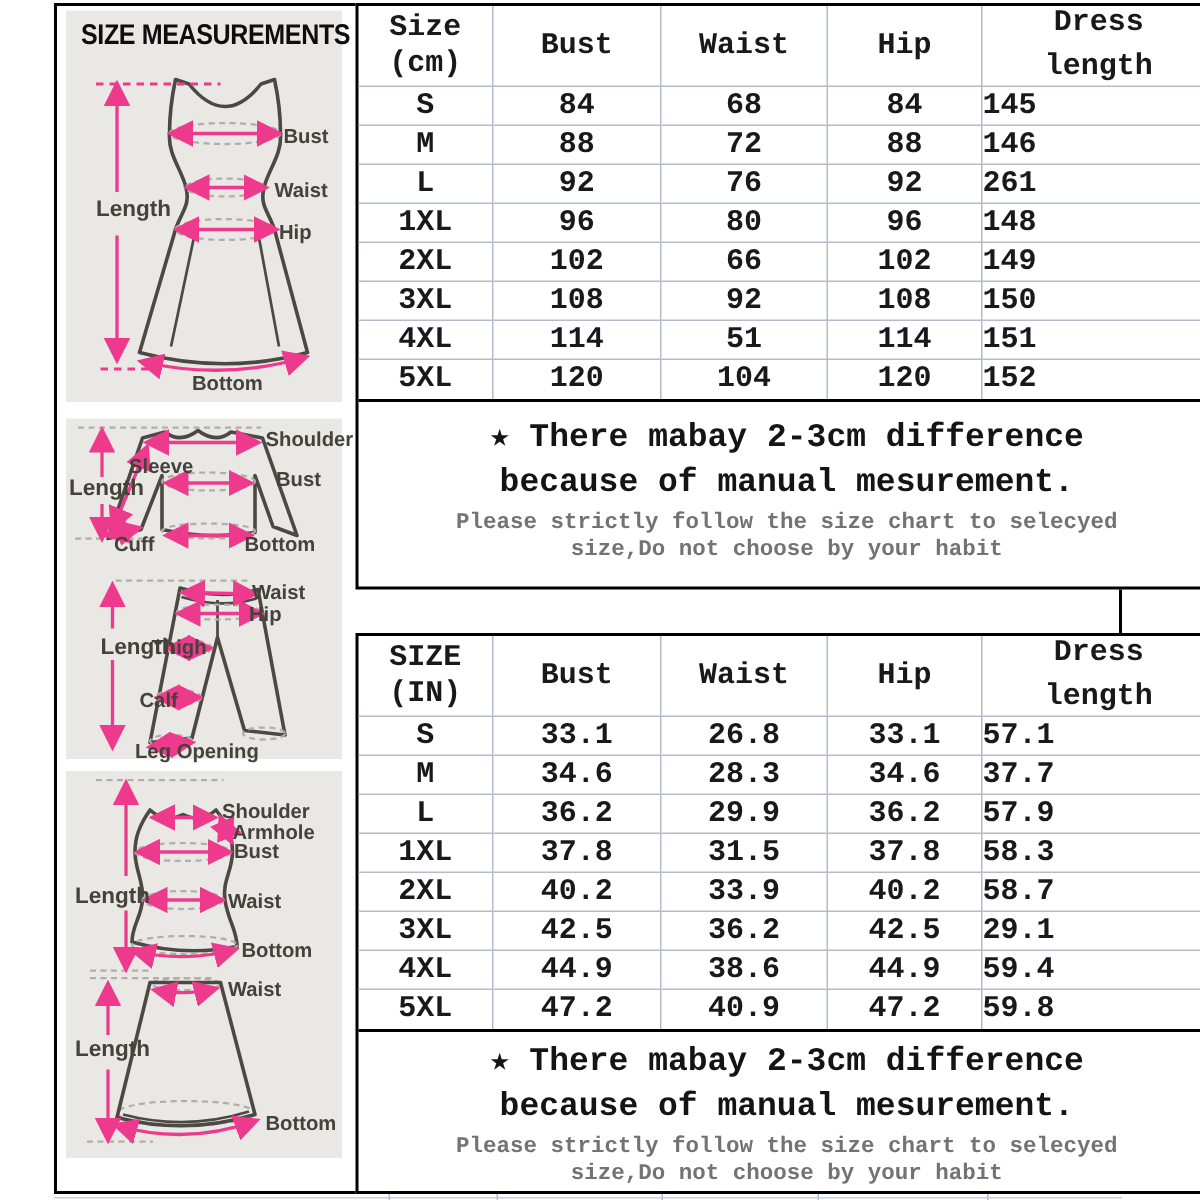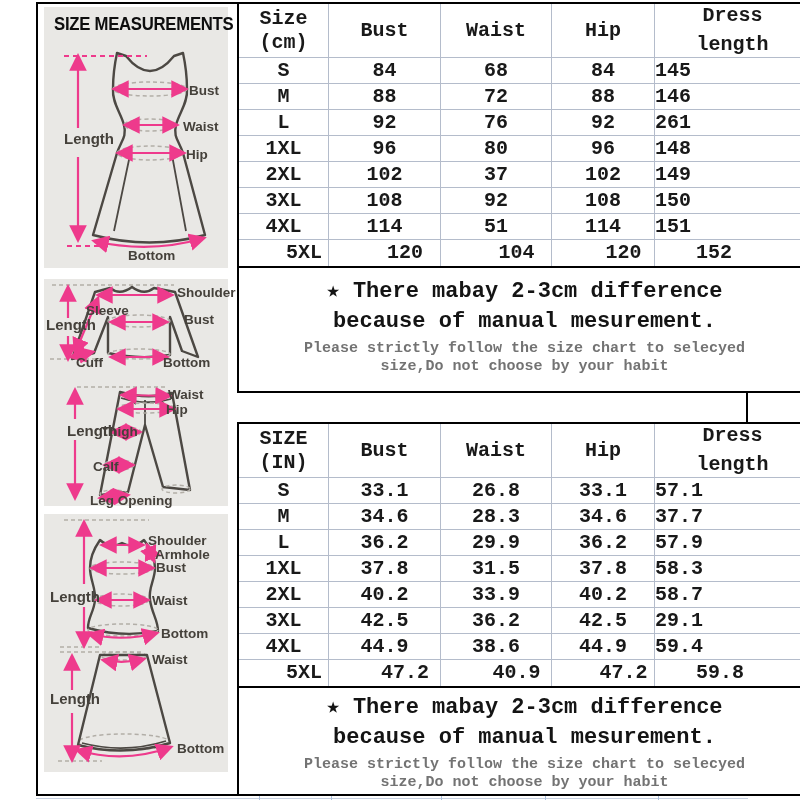--- a/index.html
+++ b/index.html
@@ -29,21 +29,21 @@
   .t1{top:2px;height:391px;}
   .t2{top:422px;height:374px;}
   .grid5{display:grid;grid-template-columns:90px 112px 111px 103px 1fr;}
   .cell{border-right:1px solid #b4bccb;border-bottom:1px solid #b4bccb;
         display:flex;align-items:center;justify-content:center;
         font-family:"Liberation Mono","DejaVu Sans Mono",monospace;
         font-weight:700;font-size:20px;color:#191919;}
   .grid5 .cell:last-child{border-right:none;justify-content:space-between;}
   .hrow .cell{height:53px;flex-direction:column;line-height:24px;}
   .trow .cell{height:26px;line-height:26px;box-sizing:border-box;}
-  .tbody .trow:last-child .cell{border-bottom:none;padding-left:41px;}
+  .tbody .trow:last-child .cell{border-bottom:none;}
   .note{border-top:2px solid #000;text-align:center;padding-top:9px;}
   .note-black{font-family:"Liberation Mono","DejaVu Sans Mono",monospace;
               font-weight:700;font-size:22px;line-height:30px;color:#141414;}
   .note-red{margin-top:3px;font-family:"Liberation Mono","DejaVu Sans Mono",monospace;
             font-weight:700;font-size:15px;line-height:18px;color:#737373;}
   
   .sliver-h{position:absolute;left:36px;top:798px;width:712px;height:1px;background:#c5cfdf;}
   .sv{position:absolute;top:796px;width:1px;height:4px;background:#aabfdb;}
 </style>
 </head>
@@ -221,21 +221,21 @@
         <div class="trow grid5">
         <div class="cell">1XL</div>
         <div class="cell">96</div>
         <div class="cell">80</div>
         <div class="cell">96</div>
         <div class="cell">148</div>
       </div>
         <div class="trow grid5">
         <div class="cell">2XL</div>
         <div class="cell">102</div>
-        <div class="cell">37</div>
+        <div class="cell">66</div>
         <div class="cell">102</div>
         <div class="cell">149</div>
       </div>
         <div class="trow grid5">
         <div class="cell">3XL</div>
         <div class="cell">108</div>
         <div class="cell">92</div>
         <div class="cell">108</div>
         <div class="cell">150</div>
       </div>

